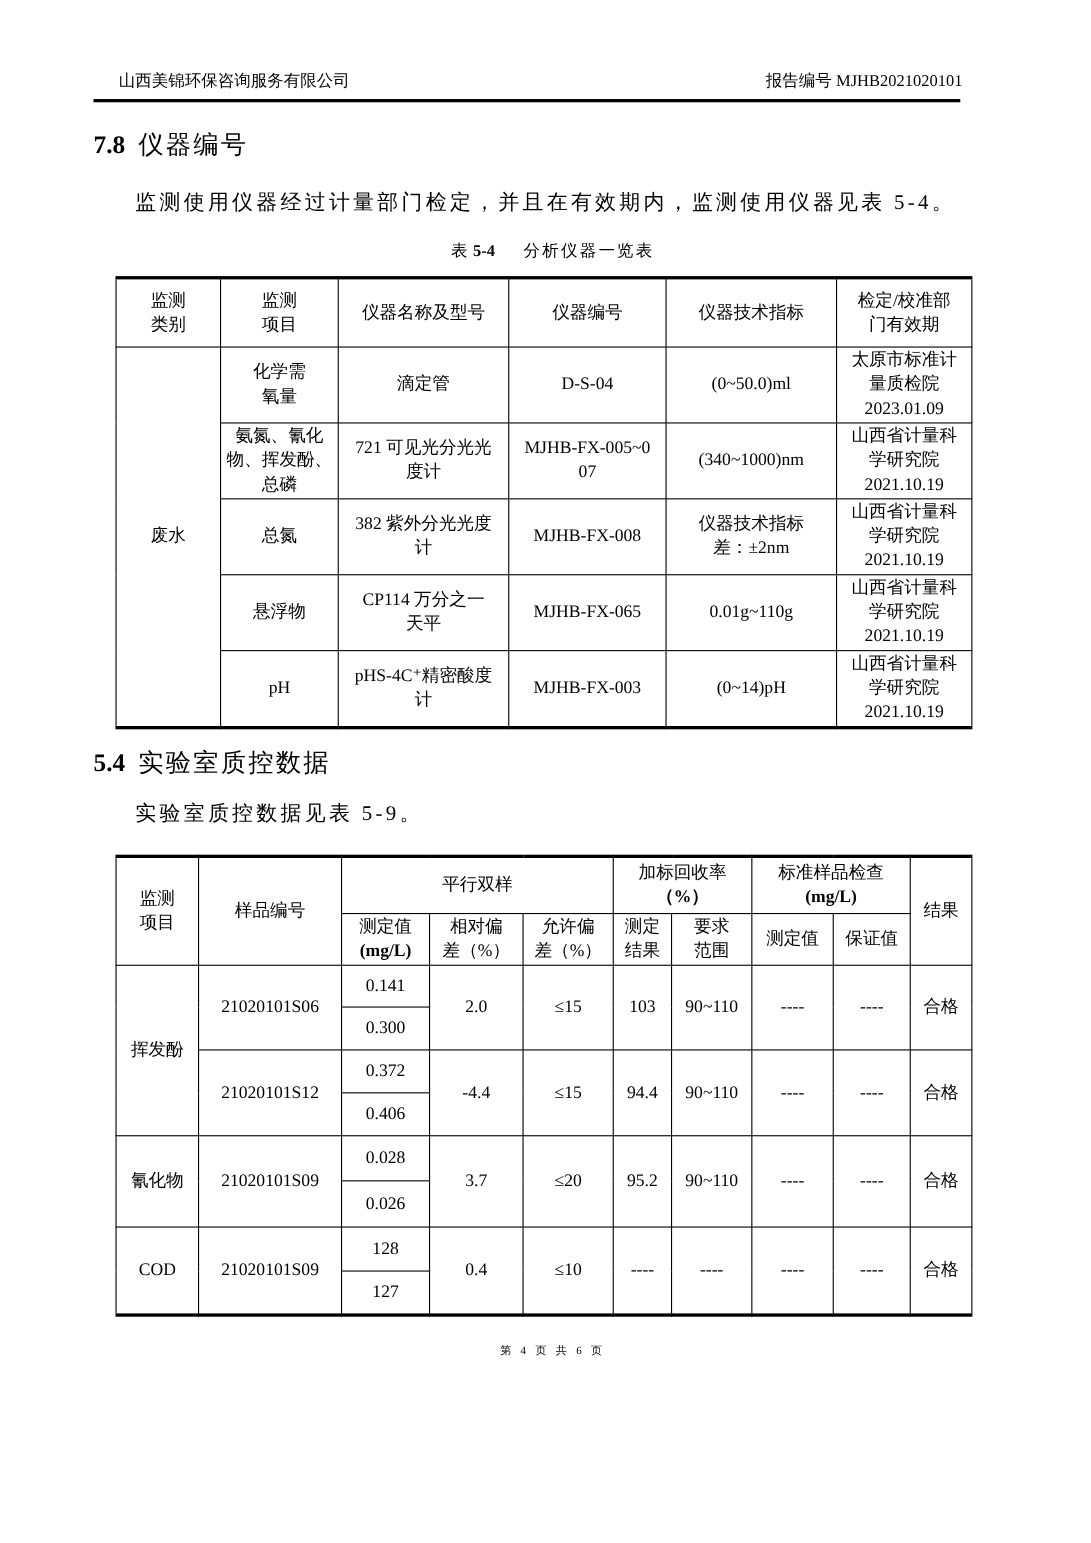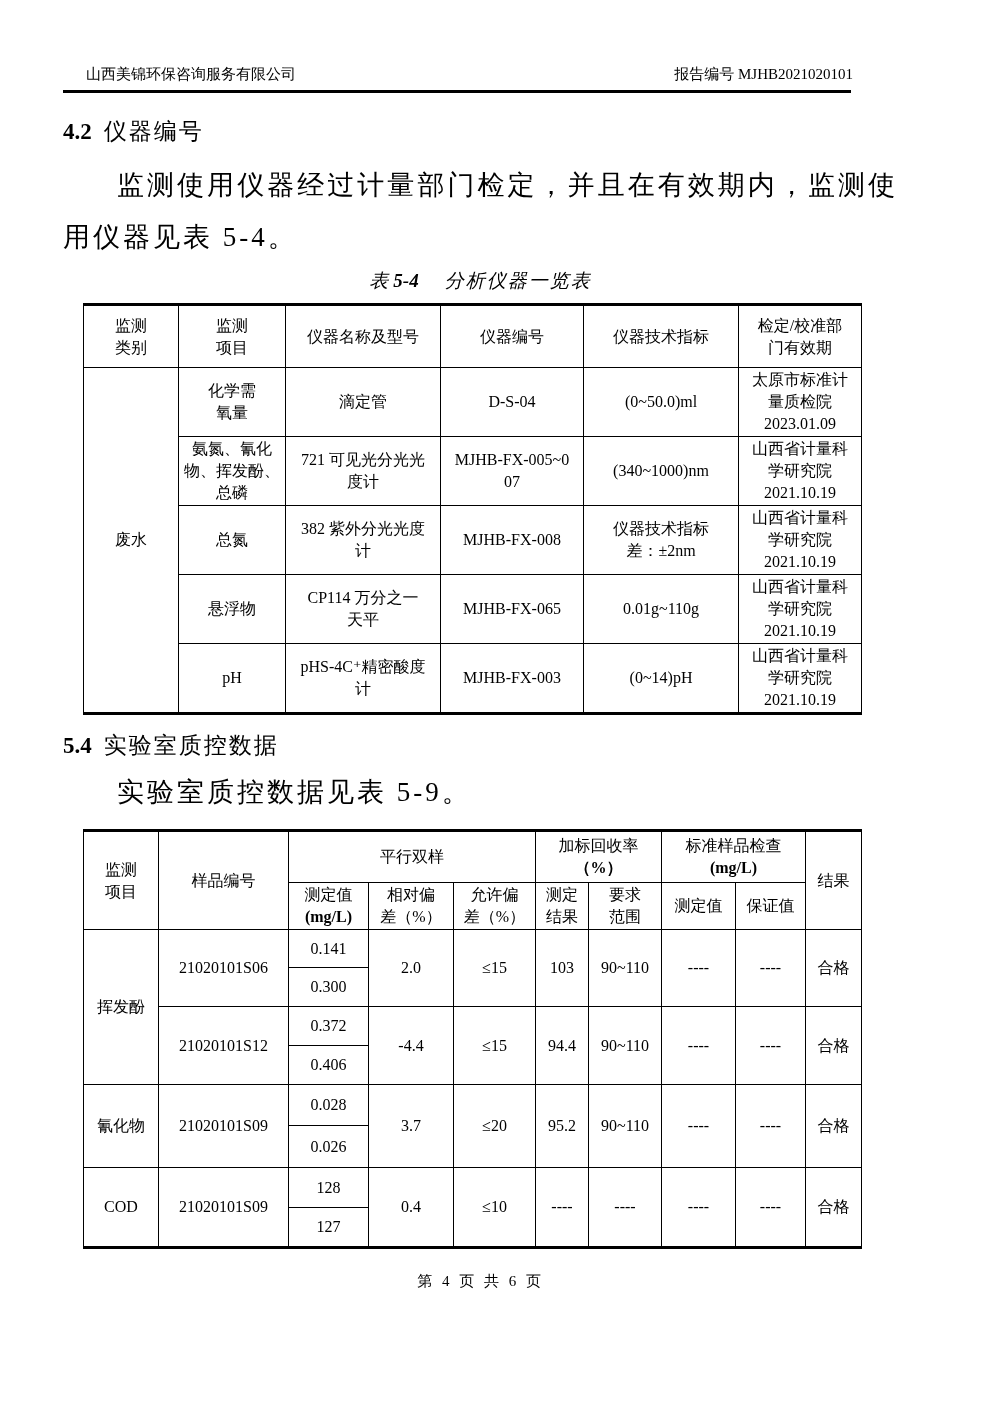--- a/index.html
+++ b/index.html
@@ -2,44 +2,44 @@
 <html><head>
 <meta charset="utf-8">
 <style>
   html,body { margin:0; padding:0; background:#e8e8e8; }
   .page {
     position:relative; width:992px; height:1403px; margin:0 auto;
     background:#fff; color:#000;
     font-family:"Liberation Serif","DejaVu Serif",serif;
     overflow:hidden;
   }
-  .content { margin-left:63px; width:835px; }
+  .content { margin-left:85px; width:835px; }
 
   
   .hdr {
     padding-top:64px; padding-left:23px; padding-right:45px;
     display:flex; justify-content:space-between; align-items:baseline;
     font-size:15px; line-height:20px;
   }
   .hdr-rule { margin-top:6px; height:3px; background:#000; width:788px; }
 
   
   .sec { margin:22px 0 0 0; font-size:23px; line-height:34px; font-weight:normal; letter-spacing:2px; }
   .sec .num { font-weight:bold; letter-spacing:0; margin-right:12px; }
   .sec2 { margin-top:14px; }
 
   
   .bodyp {
-    margin:10px 0 0 0; font-size:27px; line-height:52px;
+    margin:10px 0 0 0; font-size:19px; line-height:52px;
     letter-spacing:3px; text-indent:2em; text-align:justify;
   }
   .bodyp2 { margin-top:6px; line-height:46px; }
 
   
-  .tbl-caption { margin-top:4px; text-align:center; font-size:19px; line-height:28px;font-style:italic; }
+  .tbl-caption { margin-top:4px; text-align:center; font-size:15px; line-height:28px; }
   .cap-word { margin-right:5px; }
   .cap-num { font-weight:bold; margin-right:26px; }
   .cap-title { letter-spacing:2px; }
 
   
   table.tbl {
     border-collapse:collapse; table-layout:fixed;
     margin-left:20px; width:778px;
     border-top:3px solid #000; border-bottom:3px solid #000;
   }
@@ -56,35 +56,35 @@
   .tbl td.wsn { white-space:normal; }
   .line { display:block; }
   .b { font-weight:bold; }
 
   
   .rh63{height:63px} .rh67{height:67px} .rh68{height:68px} .rh65{height:65px}
   .rh52{height:52px} .rh45{height:45px} .rh38{height:38px} .rh39{height:39px}
   .rh40{height:40px} .rh41{height:41px} .rh42{height:42px}
 
   
-  .footer { margin-top:22px; text-align:center; font-size:15px; line-height:20px; letter-spacing:3px; }
+  .footer { margin-top:22px; text-align:center; font-size:10px; line-height:20px; letter-spacing:3px; }
 </style>
 </head>
 <body>
 
 <div class="page">
   <div class="content">
 
     <div class="hdr">
       <span>山西美锦环保咨询服务有限公司</span>
       <span>报告编号 MJHB2021020101</span>
     </div>
     <div class="hdr-rule"></div>
 
-    <h1 class="sec"><span class="num">4.2</span><span>仪器编号</span></h1>
+    <h1 class="sec"><span class="num">7.8</span><span>仪器编号</span></h1>
 
     <p class="bodyp">监测使用仪器经过计量部门检定，并且在有效期内，监测使用仪器见表 5-4。</p>
 
     <div class="tbl-caption"><span class="cap-word">表</span><span class="cap-num">5-4</span><span class="cap-title">分析仪器一览表</span></div>
 
     <table class="tbl t54">
       <colgroup>
         <col style="width:95px">
           <col style="width:107px">
           <col style="width:155px">

